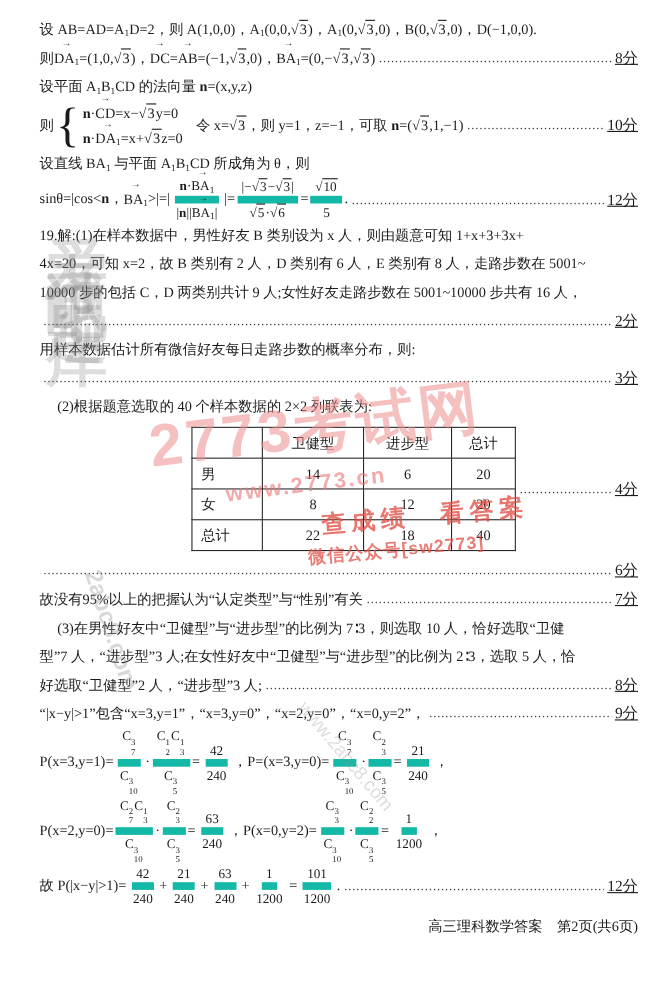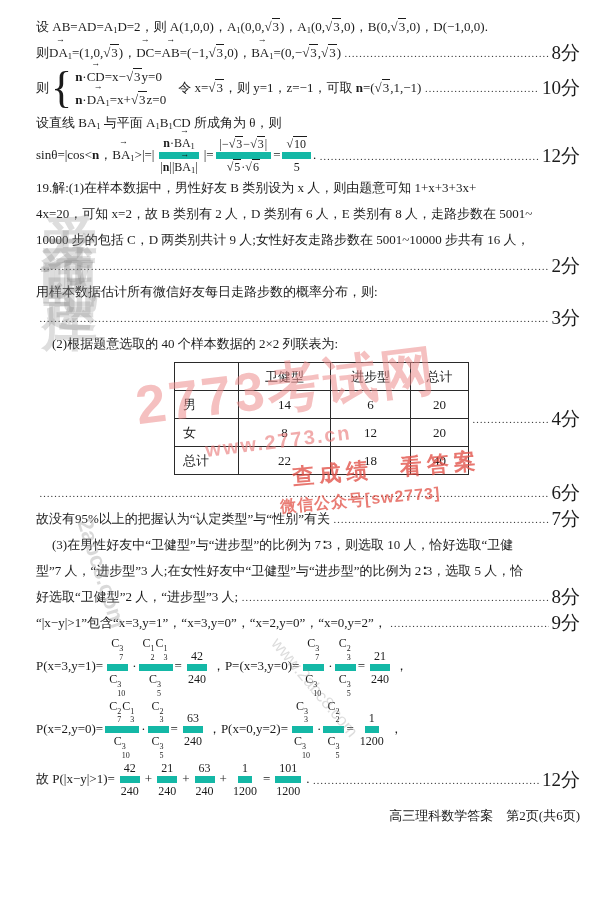--- a/index.html
+++ b/index.html
@@ -14,21 +14,21 @@
   .page { position:absolute; inset:0; padding:14px 20px 0 36px; z-index:2; }
   .line {
     display:flex; align-items:center;
     font-size:13px; min-height:26px; white-space:nowrap;
   }
   .line .txt { white-space:nowrap; }
   .leader {
     flex:1 1 auto; overflow:hidden; white-space:nowrap;
     font-size:11px; margin:0 3px; color:#333;
   }
-  .score { white-space:nowrap; font-size:19px; }
+  .score { white-space:nowrap; font-size:14px;text-decoration:underline; }
   sub { font-size:8.5px; vertical-align:-2px; }
   sup { font-size:8.5px; vertical-align:4px; }
   b { font-weight:700; }
   
   .frac {
     display:inline-flex; flex-direction:column; align-items:center;
     vertical-align:middle; margin:0 2px; font-size:12px; line-height:1.2;
   }
   .frac .num { display:block; padding:0 4px 1px; border-bottom:7px solid #14b8a6;text-align:center; }
   .frac .den { display:block; padding:1px 4px 0; }
@@ -82,20 +82,23 @@
 
 <div class="page">
   <div id="lines-a">
       <div class="line">
         <span class="txt">设 AB=AD=A<sub>1</sub>D=2，则 A(1,0,0)，A<sub>1</sub>(0,0,<span class="sqrt">√<span class="rad">3</span></span>)，A<sub>1</sub>(0,<span class="sqrt">√<span class="rad">3</span></span>,0)，B(0,<span class="sqrt">√<span class="rad">3</span></span>,0)，D(−1,0,0).</span>
       </div>
       <div class="line">
         <span class="txt">则<span class="vec">DA<sub>1</sub></span>=(1,0,<span class="sqrt">√<span class="rad">3</span></span>)，<span class="vec">DC</span>=<span class="vec">AB</span>=(−1,<span class="sqrt">√<span class="rad">3</span></span>,0)，<span class="vec">BA<sub>1</sub></span>=(0,−<span class="sqrt">√<span class="rad">3</span></span>,<span class="sqrt">√<span class="rad">3</span></span>)</span>
         <span class="leader">……………………………………………………………………………………………………………………………………………………………………………………………………………………</span>
         <span class="score">8分</span>
+      </div>
+      <div class="line">
+        <span class="txt">设平面 A<sub>1</sub>B<sub>1</sub>CD 的法向量 <b>n</b>=(x,y,z)</span>
       </div>
       <div class="line">
         <span class="txt"><span class="vcwrap">
             <span>则</span>
             <span class="brace">{</span>
             <span class="cases">
               <span><b>n</b>·<span class="vec">CD</span>=x−<span class="sqrt">√<span class="rad">3</span></span>y=0</span>
               <span><b>n</b>·<span class="vec">DA<sub>1</sub></span>=x+<span class="sqrt">√<span class="rad">3</span></span>z=0</span>
             </span>
             <span class="after-cases">令 x=<span class="sqrt">√<span class="rad">3</span></span>，则 y=1，z=−1，可取 <b>n</b>=(<span class="sqrt">√<span class="rad">3</span></span>,1,−1)</span>

